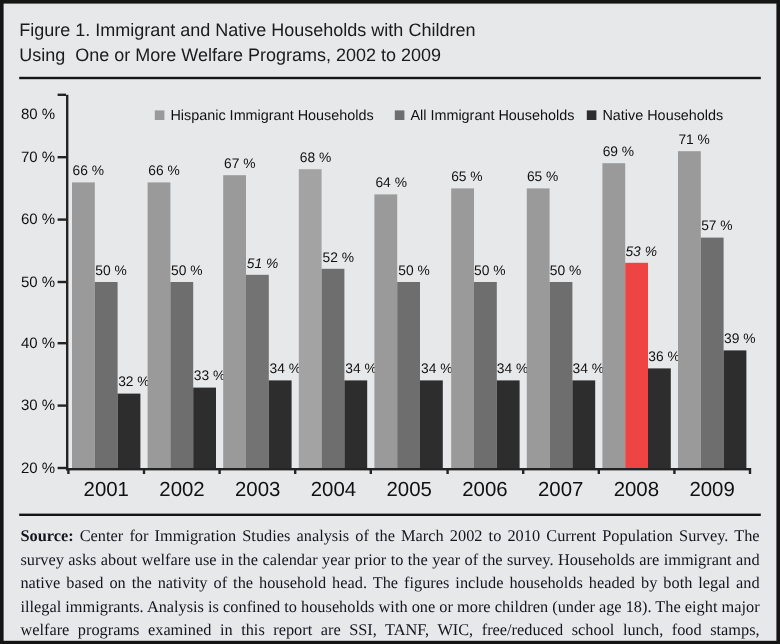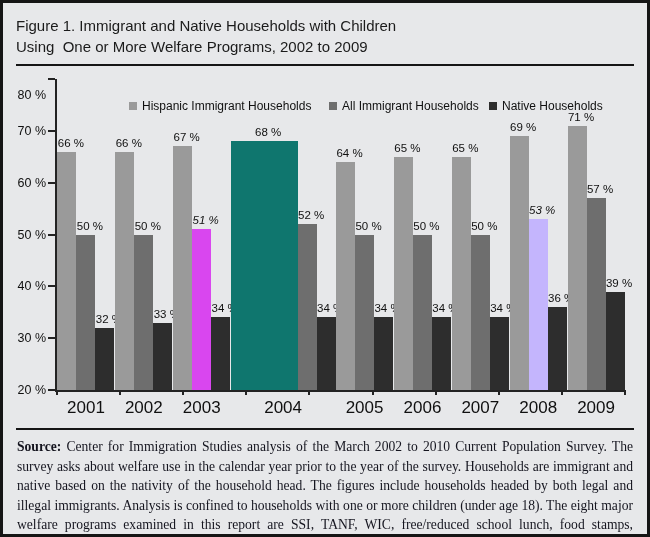--- a/index.html
+++ b/index.html
@@ -27,21 +27,21 @@
   .bar-label {
     position:absolute; bottom:calc(100% + 3px); left:50%;
     transform:translateX(calc(-50% + 4px));
     font-size:11.5px; color:#101010; white-space:nowrap;
   }
   .year {
     position:absolute; top:calc(100% + 8px); left:50%; transform:translateX(-50%);
     font-size:17px; color:#101010; white-space:nowrap;
   }
   .xtick { position:absolute; top:100%; width:2px; height:5px; background:#232323; }
-  .legend { position:absolute; top:20px; left:0; right:0; height:16px; }
+  .legend { position:absolute; top:10px; left:0; right:0; height:16px; }
   .legend-item { position:absolute; display:flex; align-items:center; gap:5px; font-size:12px; color:#101010; white-space:nowrap; }
   .swatch { width:8px; height:8px; flex:0 0 auto; }
   .footer-rule { height:2px; background:#151515; margin:10px 13px 0 13px; }
   .footer {
     font-family:"Liberation Serif", serif; font-size:13.6px; line-height:19.5px;
     text-align:justify; color:#15151f; padding:7px 14px 0 14px;
   }
   .footer b { font-weight:bold; }
 </style>
 </head>
@@ -92,30 +92,30 @@
             </div>
             <div class="bar" style="height: 21.667%; background: rgb(45, 45, 45);">
               <div class="bar-label">33 %</div>
             </div>
             <div class="year">2002</div>
           </div>
           <div class="group">
             <div class="bar" style="height: 78.333%; background: rgb(154, 154, 154);">
               <div class="bar-label">67 %</div>
             </div>
-            <div class="bar" style="height: 51.667%; background: #d946ef; font-style: italic;">
+            <div class="bar" style="height: 51.667%; background: #737373; font-style: italic;">
               <div class="bar-label">51 %</div>
             </div>
             <div class="bar" style="height: 23.333%; background: rgb(45, 45, 45);">
               <div class="bar-label">34 %</div>
             </div>
             <div class="year">2003</div>
           </div>
           <div class="group">
-            <div class="bar" style="height: 80%; background: #0f766e; padding-left: 48px;">
+            <div class="bar" style="height: 80%; background: #a3a3a3;">
               <div class="bar-label">68 %</div>
             </div>
             <div class="bar" style="height: 53.333%; background: rgb(110, 110, 110);">
               <div class="bar-label">52 %</div>
             </div>
             <div class="bar" style="height: 23.333%; background: rgb(45, 45, 45);">
               <div class="bar-label">34 %</div>
             </div>
             <div class="year">2004</div>
           </div>
@@ -152,21 +152,21 @@
             </div>
             <div class="bar" style="height: 23.333%; background: rgb(45, 45, 45);">
               <div class="bar-label">34 %</div>
             </div>
             <div class="year">2007</div>
           </div>
           <div class="group">
             <div class="bar" style="height: 81.667%; background: rgb(154, 154, 154);">
               <div class="bar-label">69 %</div>
             </div>
-            <div class="bar" style="height: 55%; background: #c4b5fd; font-style: italic;">
+            <div class="bar" style="height: 55%; background: #ef4444; font-style: italic;">
               <div class="bar-label">53 %</div>
             </div>
             <div class="bar" style="height: 26.667%; background: rgb(45, 45, 45);">
               <div class="bar-label">36 %</div>
             </div>
             <div class="year">2008</div>
           </div>
           <div class="group">
             <div class="bar" style="height: 85%; background: rgb(154, 154, 154);">
               <div class="bar-label">71 %</div>

